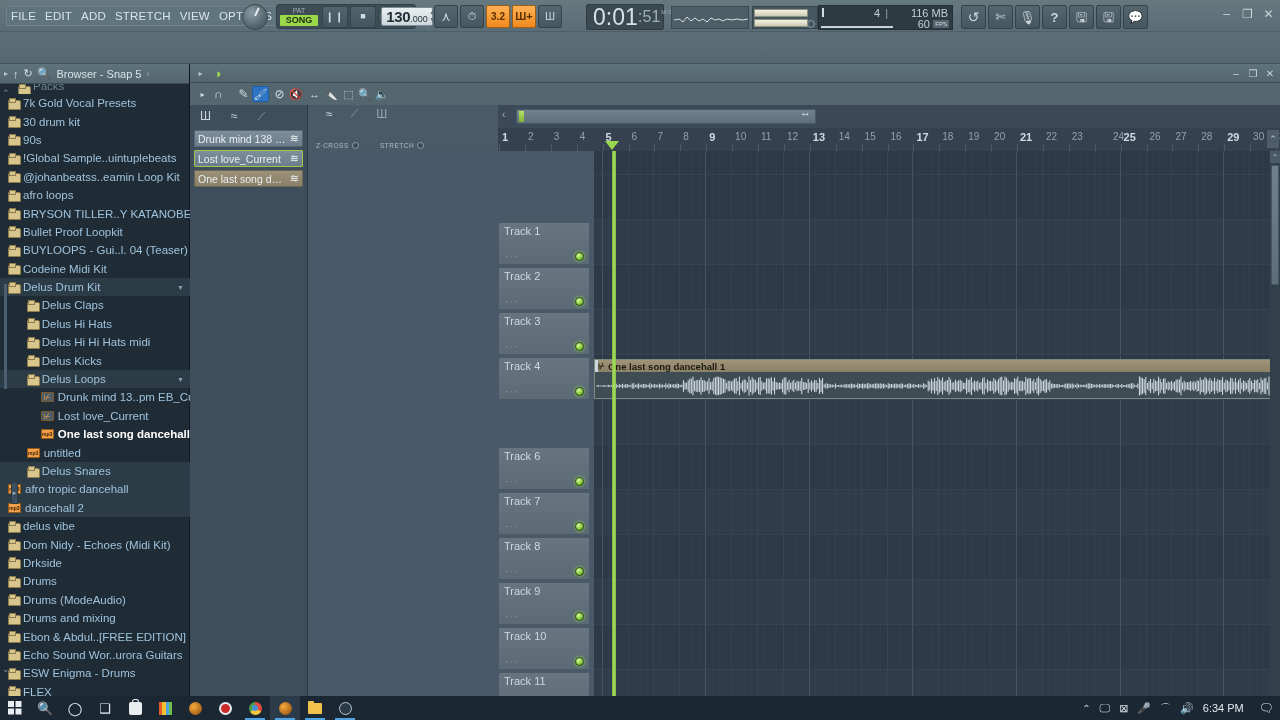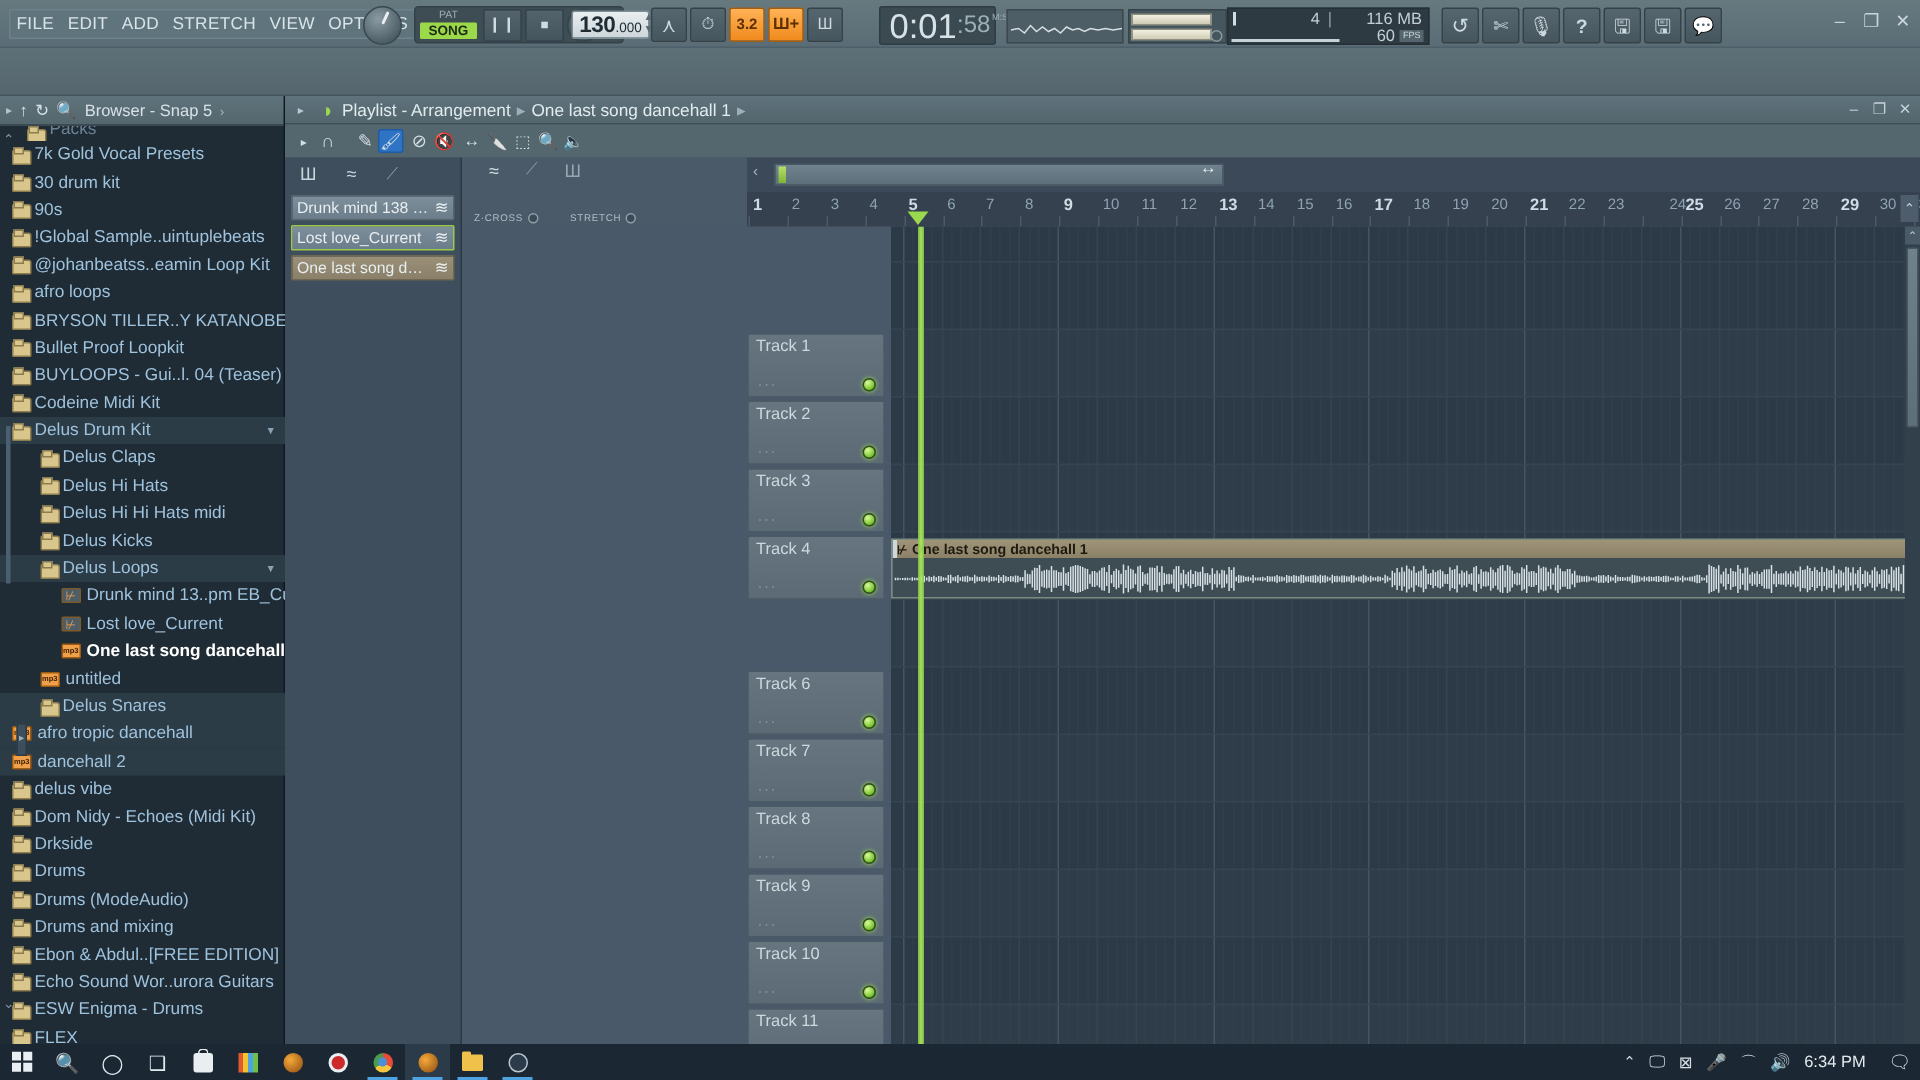--- a/index.html
+++ b/index.html
@@ -233,21 +233,21 @@
       <div class="sqbtn on" style="position:absolute;left:512px;top:5px;width:24px;height:23px;">
         <span class="glyph" style="font-size:11px;font-weight:bold;">Ш+</span>
         </div>
       <div class="sqbtn" style="position:absolute;left:538px;top:5px;width:24px;height:23px;">
         <span class="glyph" style="font-size:11px;">Ш</span>
         </div>
 
       <div class="clock" style="left:586px; top:4px; width:78px; height:26px;">
         <span class="time">0:01</span>
           <span style="color:#9db0b8;font-size:17px;">:</span>
-          <span class="sub">58</span>
+          <span class="sub">51</span>
         <span class="unit">M:S:CS</span>
       </div>
 
       <div class="scope" style="left:671px; top:6px; width:78px; height:23px;">
         <svg width="78" height="23" viewBox="0 0 78 23">
           <polyline points="2,13 7,12 11,15 15,10 19,14 23,11 27,14 31,12 35,15 39,11 43,13 47,12 51,14 55,12 60,13 65,12 70,13 76,12" fill="none" stroke="#d6dfe3" stroke-width="1"></polyline>
         </svg>
       </div>
 
       <div class="meterbox" style="left:752px; top:6px; width:66px; height:23px;">
@@ -536,23 +536,20 @@
       <div style="position:absolute;left:2px;top:600px;color:#7e94a3;font-size:9px;">⌄</div>
       <div style="position:absolute;left:4px;top:220px;width:3px;height:105px;background:#4a6071;"></div>
       <div style="position:absolute;left:11px;top:418px;width:7px;height:22px;background:#3d4f5c;border:1px solid #2b3a45;color:#9db0bc;font-size:7px;text-align:center;line-height:20px;">▸</div>
     </div>
 
     <div id="playlist">
 
       <div id="pl-titlebar">
         <span class="pl-tbtn" style="font-size:8px;">▸</span>
         <span class="pl-tbtn" style="color:#9cd94f;font-size:13px;">◑</span>
-        <span class="pl-title">
-          <span>Playlist - Arrangement</span><span class="sep">▸</span><span>One last song dancehall 1</span><span class="sep">▸</span>
-        </span>
         <div id="pl-winbtns">
           <span class="pl-wb">–</span>
           <span class="pl-wb">❐</span>
           <span class="pl-wb">✕</span>
         </div>
       </div>
 
       <div id="pl-toolbar">
         <span class="plt" style="left:4px;font-size:8px;">▸</span>
         <span class="plt" style="left:20px;font-size:12px;">∩</span>

